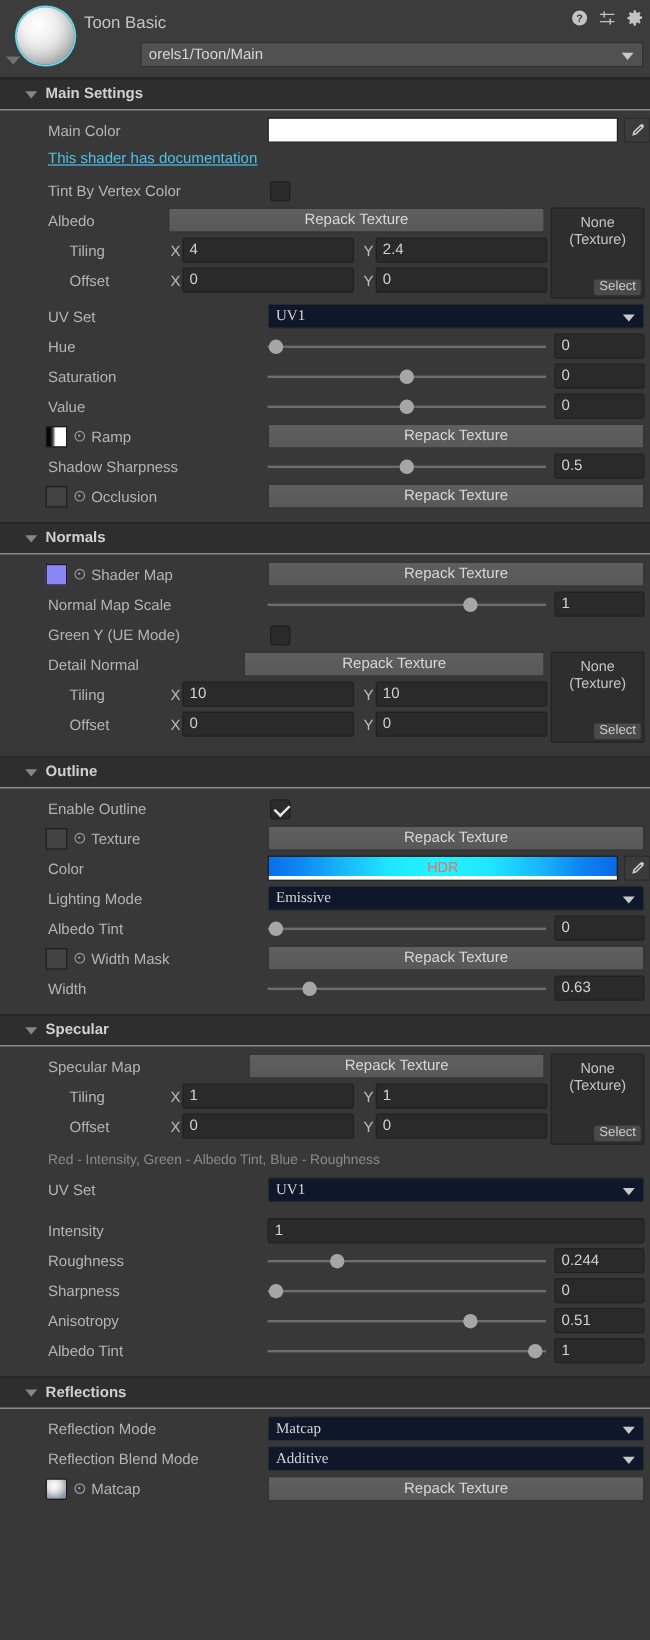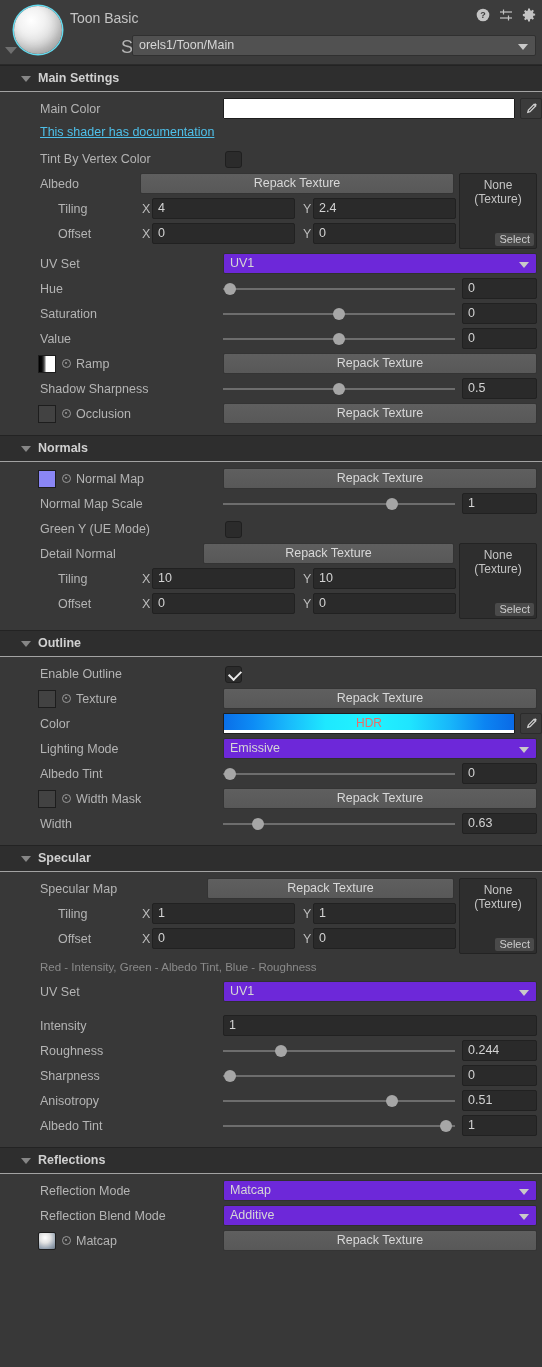--- a/index.html
+++ b/index.html
@@ -31,21 +31,21 @@
   .hdr-icons { position: absolute; right: 6px; top: 8px; display: flex; gap: 9px; align-items: center; }
   .hdr-icons .ic { width: 14px; height: 14px; display: block; }
   .shader-row { position: absolute; left: 0; top: 33px; width: 100%; height: 24px; }
   .shader-label { position: absolute; left: 77px; top: 4px; font-size: 18px; color: #b4b4b4; margin-left: 44px; }
   .foldout-tri {
     position: absolute; left: 5px; top: 47px; width: 0; height: 0;
     border-left: 6px solid transparent; border-right: 6px solid transparent;
     border-top: 7px solid #6f6f6f;
   }
   .shader-dd {
-    position: absolute; left: 132px; top: 2px; right: 6px; height: 21px;
+    position: absolute; left: 117px; top: 2px; right: 6px; height: 21px;
     background: #515151; border: 1px solid #303030; border-radius: 2px;
     color: #d6d6d6; font-size: 12.5px; line-height: 19px; padding-left: 6px;
   }
   .dd-arrow {
     position: absolute; right: 7px; top: 50%; margin-top: -2px; width: 0; height: 0;
     border-left: 5px solid transparent; border-right: 5px solid transparent;
     border-top: 6px solid #c9c9c9;
   }
 
   
@@ -78,23 +78,23 @@
   .hint { position: absolute; left: 40px; top: 3px; font-size: 11.5px; color: #8a8a8a; }
 
   
   .field-col { position: absolute; left: 223px; right: 5px; top: 0; }
   .numfield {
     background: #2a2a2a; border: 1px solid #212121; border-radius: 2px;
     height: 21px; color: #d3d3d3; font-size: 12.5px; line-height: 19px;
     padding-left: 5px; overflow: hidden; white-space: nowrap;
   }
   .dropdown {
-    background: #6d28d9; border: 1px solid #303030; border-radius: 2px;
+    background: #0f172a; border: 1px solid #303030; border-radius: 2px;
     height: 21px; color: #d6d6d6; font-size: 12.5px; line-height: 19px;
-    padding-left: 6px; position: relative;
+    padding-left: 6px; position: relative; font-family: Liberation Serif, serif;
   }
   .btn-repack {
     background: linear-gradient(#5f5f5f, #585858); border: 1px solid #343434;
     border-radius: 2px; height: 21px; color: #d8d8d8; font-size: 12.5px;
     line-height: 19px; text-align: center;
   }
   .colorfield {
     height: 21px; border: 1px solid #1e1e1e; border-radius: 1px; background: #fff;
   }
   .eyedrop {
@@ -329,21 +329,21 @@
 
   <div class="sec-head">
     <span class="tri"></span>
     <span class="txt">Normals</span>
   </div>
   <div class="sec-body">
 
     <div class="row">
       <span class="tex-swatch" style="background: rgb(138, 134, 245);"></span>
       <span class="tex-dot"></span>
-      <span class="lbl texlbl">Normal Map</span>
+      <span class="lbl texlbl">Shader Map</span>
       <div class="field-col">
         <div class="btn-repack">Repack Texture</div>
       </div>
     </div>
 
     <div class="row">
       <span class="lbl">Normal Map Scale</span>
       <div class="slider">
           <span class="knob" style="left: 73%;"></span>
         </div>

